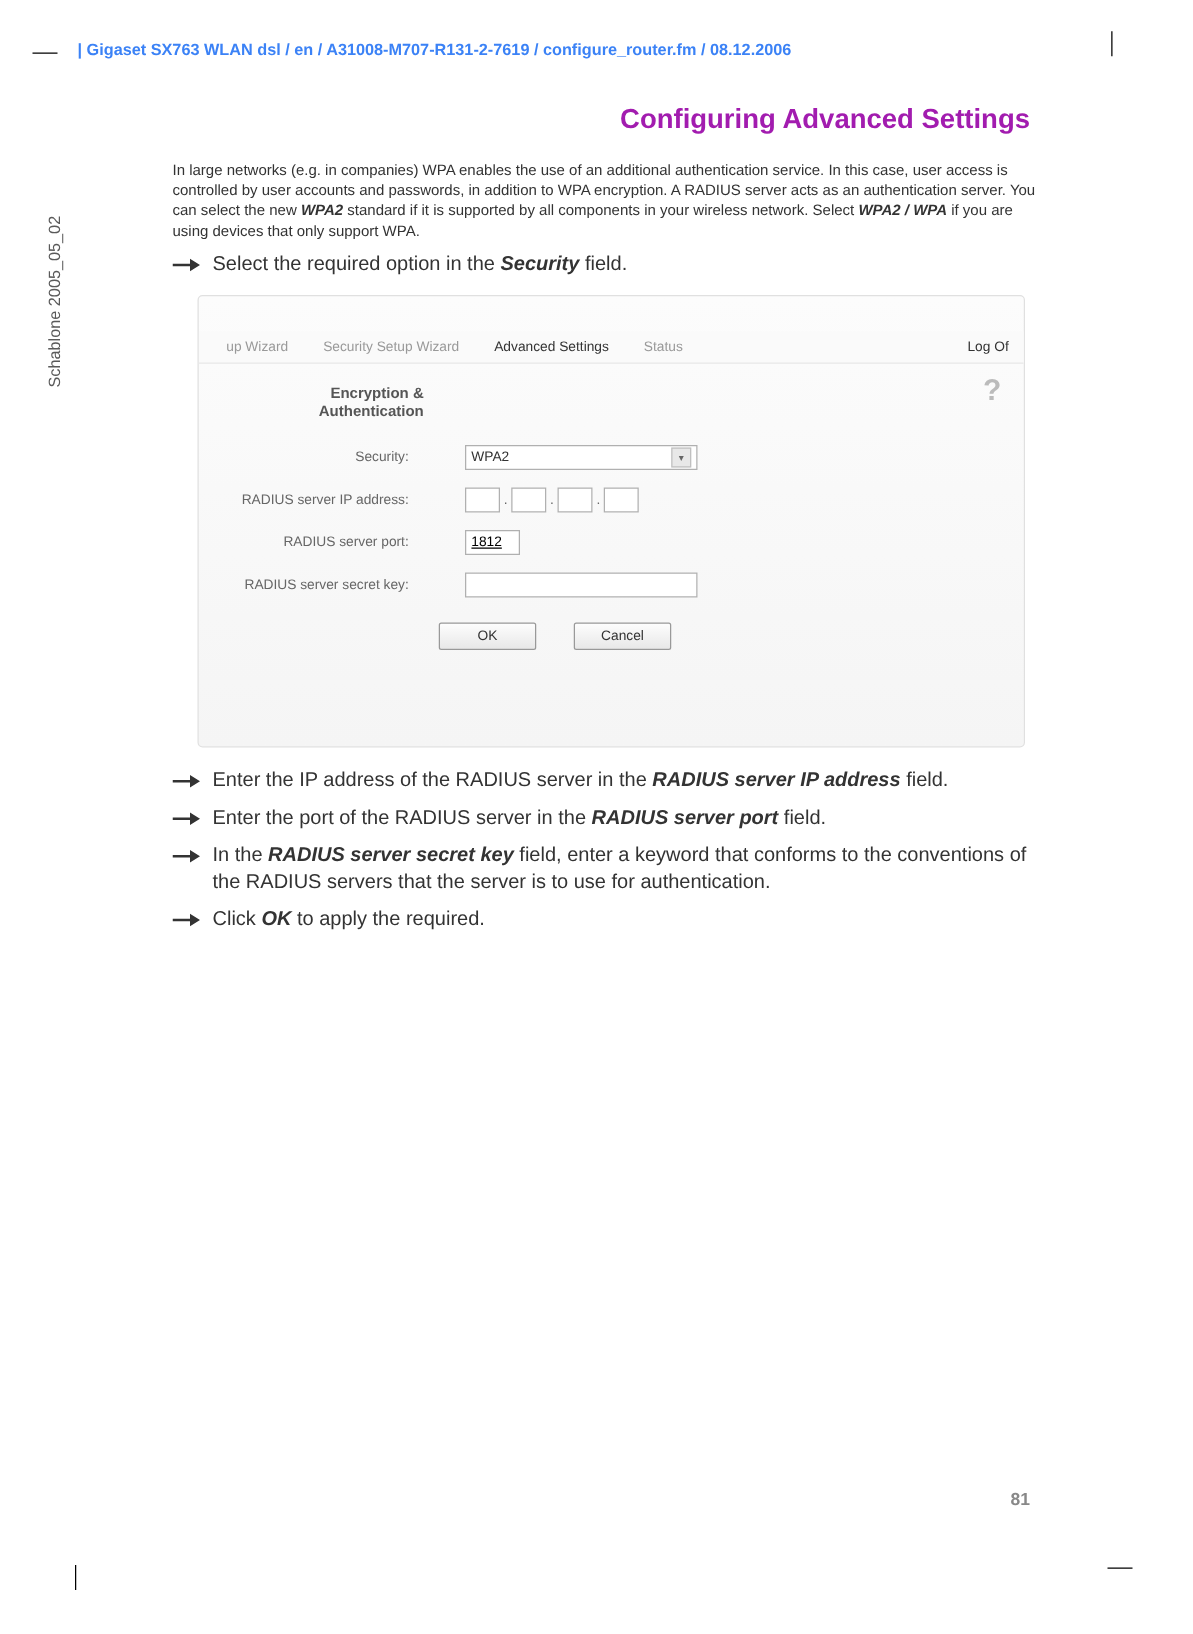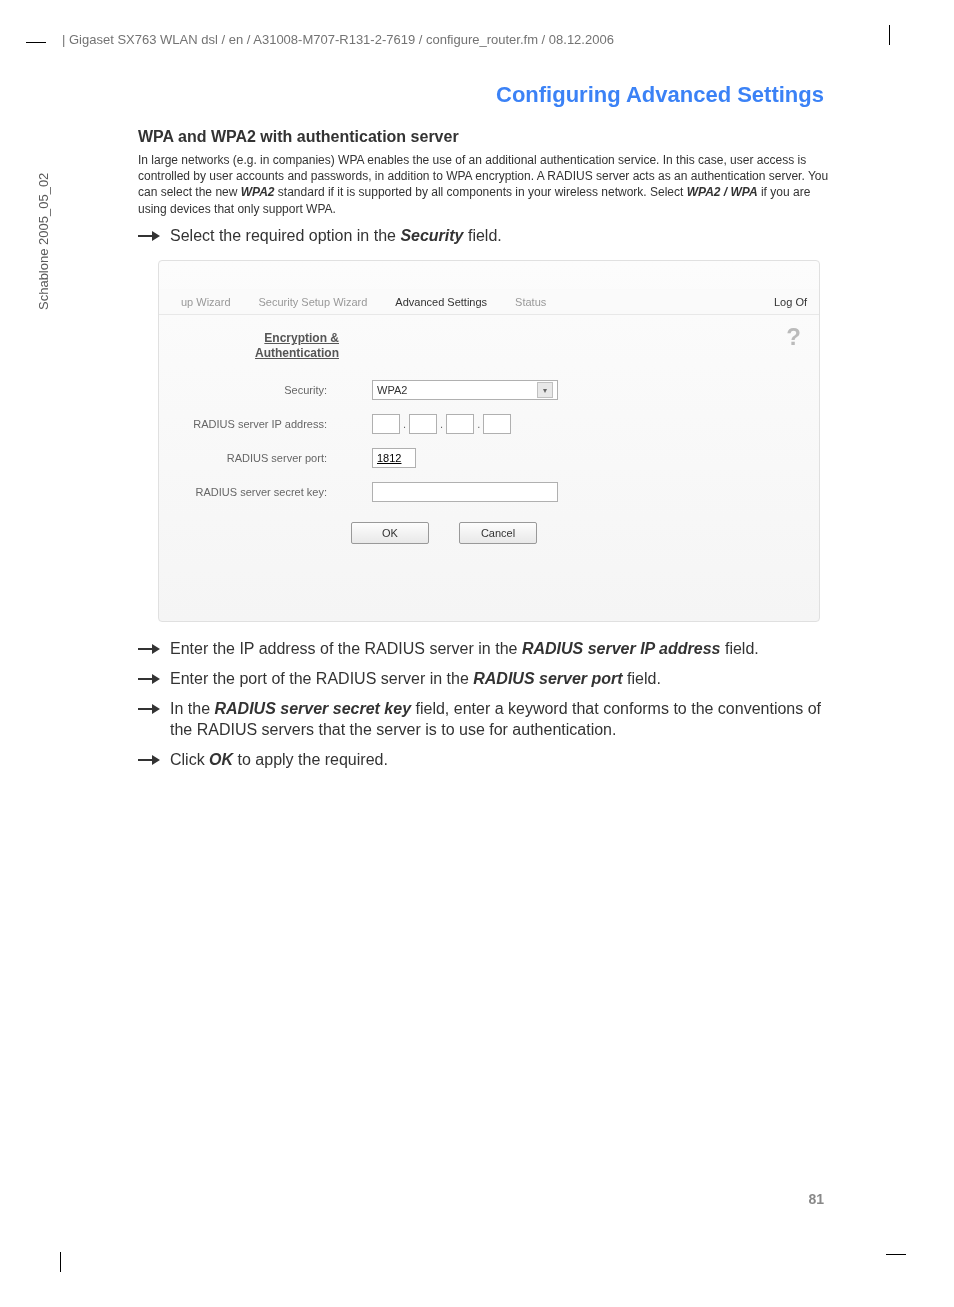--- a/index.html
+++ b/index.html
@@ -24,41 +24,42 @@
     .crop-top-left-h { top: 42px; left: 26px; width: 20px; height: 1px; }
     .crop-top-right-v { top: 25px; right: 64px; width: 1px; height: 20px; }
     .crop-bottom-left-v { bottom: 35px; left: 60px; width: 1px; height: 20px; }
     .crop-bottom-right-h { bottom: 52px; right: 48px; width: 20px; height: 1px; }
     
     .header-path {
       position: absolute;
       top: 32px;
       left: 62px;
       font-size: 13px;
-      color: #737373;
+      color: #3b82f6;
+      font-weight: bold;
     }
     
     .vertical-text {
       position: absolute;
       left: 36px;
       top: 310px;
       transform: rotate(-90deg);
       transform-origin: left top;
       font-size: 13px;
       color: #5a5a5a;
       white-space: nowrap;
     }
     
     .section-title {
       position: absolute;
       top: 82px;
       right: 130px;
       font-size: 22px;
       font-weight: bold;
-      color: #3b82f6;
+      color: #a21caf;
     }
     
     .content {
       position: absolute;
       top: 128px;
       left: 138px;
       width: 700px;
     }
     
     .subheading {
@@ -165,21 +166,20 @@
     
     .form-title {
       text-align: right;
       width: 160px;
       font-size: 12px;
       font-weight: bold;
       color: #555;
       line-height: 1.2;
       margin-bottom: 20px;
       margin-left: 0;
-      text-decoration: underline;
     }
     
     .form-row {
       display: flex;
       align-items: center;
       margin-bottom: 14px;
       gap: 33px;
     }
     
     .form-label {
@@ -289,21 +289,20 @@
 <div class="crop-mark crop-bottom-left-v"></div>
 <div class="crop-mark crop-bottom-right-h"></div>
 
 <div class="header-path">| <span>Gigaset SX763 WLAN dsl / en / A31008-M707-R131-2-7619 / configure_router.fm / 08.12.2006</span></div>
 
 <div class="vertical-text">Schablone 2005_05_02</div>
 
 <div class="section-title">Configuring Advanced Settings</div>
 
 <div class="content">
-  <div class="subheading">WPA and WPA2 with authentication server</div>
 
   <p class="body-text">
     <span>In large networks (e.g. in companies) WPA enables the use of an additional authentication service. In this case, user access is controlled by user accounts and passwords, in addition to WPA encryption. A RADIUS server acts as an authentication server. You can select the new </span><span class="bold">WPA2</span><span> standard if it is supported by all components in your wireless network. Select </span><span class="bold">WPA2 / WPA</span><span> if you are using devices that only support WPA.</span>
   </p>
 
   <div class="bullet-item">
     <span class="arrow-icon">
       <svg viewBox="0 0 22 14">
           <path d="M0 6 L14 6 L14 2 L22 7 L14 12 L14 8 L0 8 Z" fill="#333"></path>
         </svg>

